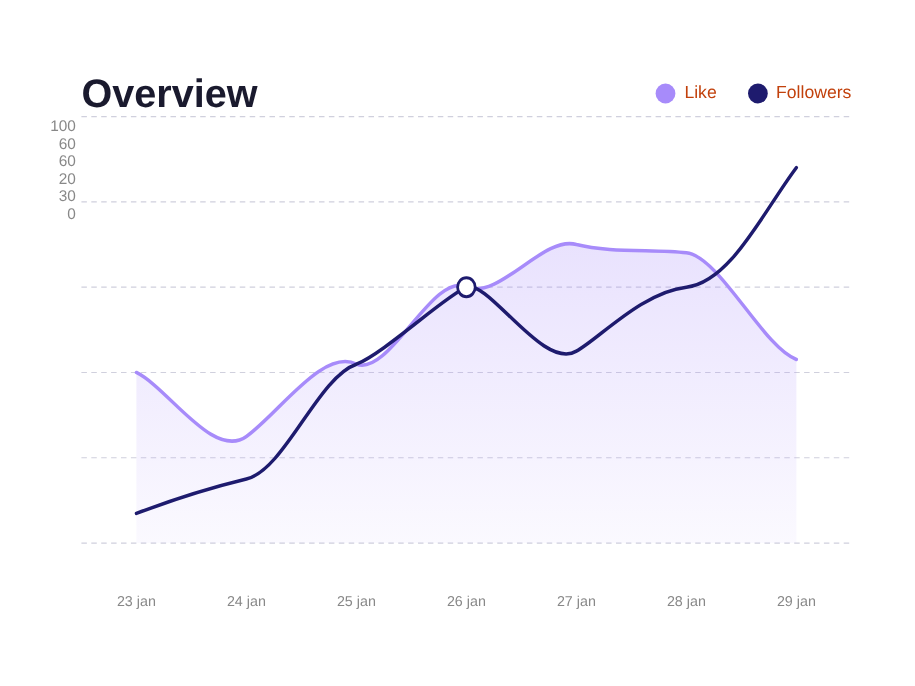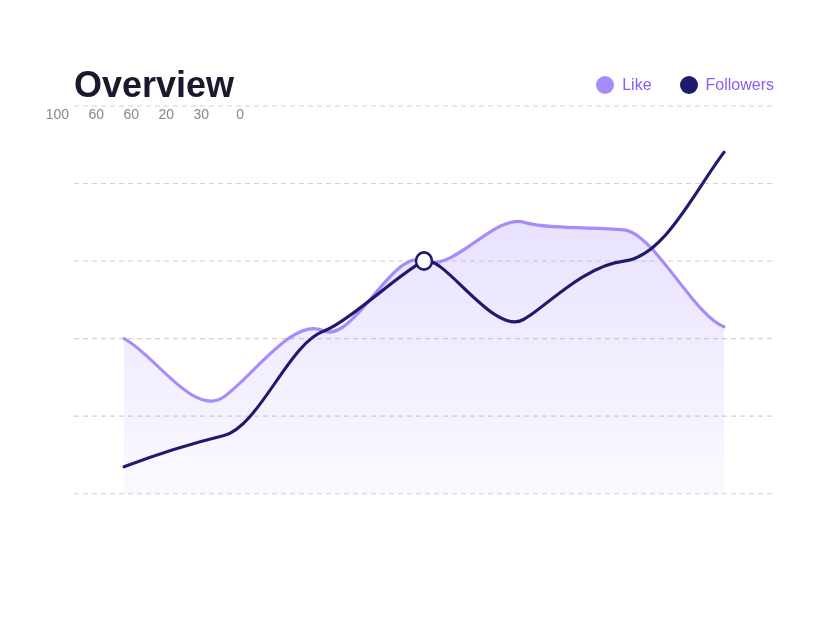--- a/index.html
+++ b/index.html
@@ -33,21 +33,21 @@
     .legend {
       display: flex;
       align-items: center;
       gap: 28px;
     }
     .legend-item {
       display: flex;
       align-items: center;
       gap: 8px;
       font-size: 16px;
-      color: #8b5cf6;
+      color: #c2410c;
     }
     .legend-dot {
       width: 18px;
       height: 18px;
       border-radius: 50%;
     }
     .legend-dot-like {
       background: #a78bfa;
     }
     .legend-dot-followers {
@@ -62,21 +62,21 @@
       width: 100%;
       height: 100%;
       overflow: visible;
     }
     .y-axis-labels {
       position: absolute;
       left: -40px;
       top: 0;
       height: 100%;
       display: flex;
-      flex-direction: row;
+      flex-direction: column;
       padding-bottom: 30px;
     }
     .y-label {
       font-size: 14px;
       color: #888;
       text-align: right;
       width: 35px;
     }
     .x-axis-labels {
       display: flex;
@@ -140,14 +140,23 @@
       <path d="M 50 216 C 80 230, 120 290, 150 270 C 180 250, 220 195, 250 209 C 280 220, 320 130, 350 144 C 380 155, 420 100, 450 108 C 480 115, 520 112, 550 115 C 580 118, 620 195, 650 205 L 650 360 L 50 360 Z" fill="url(#fillGrad)"></path>
 
       <path d="M 50 216 C 80 230, 120 290, 150 270 C 180 250, 220 195, 250 209 C 280 220, 320 130, 350 144 C 380 155, 420 100, 450 108 C 480 115, 520 112, 550 115 C 580 118, 620 195, 650 205" fill="none" stroke="#a78bfa" stroke-width="3" stroke-linecap="round"></path>
 
       <path d="M 50 335 C 70 328, 110 315, 150 306 C 185 298, 215 220, 250 209 C 275 200, 330 152, 350 144 C 370 137, 420 215, 450 198 C 470 188, 510 148, 550 144 C 590 140, 620 80, 650 43" fill="none" stroke="#1e1b6e" stroke-width="3" stroke-linecap="round"></path>
 
       <circle cx="350" cy="144" r="8" fill="white" stroke="#1e1b6e" stroke-width="2.5"></circle>
 
     </svg>
 
+    <div class="x-axis-labels">
+      <span class="x-label">23 jan</span>
+      <span class="x-label">24 jan</span>
+      <span class="x-label">25 jan</span>
+      <span class="x-label">26 jan</span>
+      <span class="x-label">27 jan</span>
+      <span class="x-label">28 jan</span>
+      <span class="x-label">29 jan</span>
+    </div>
   </div>
 </div>
 
 </body></html>

